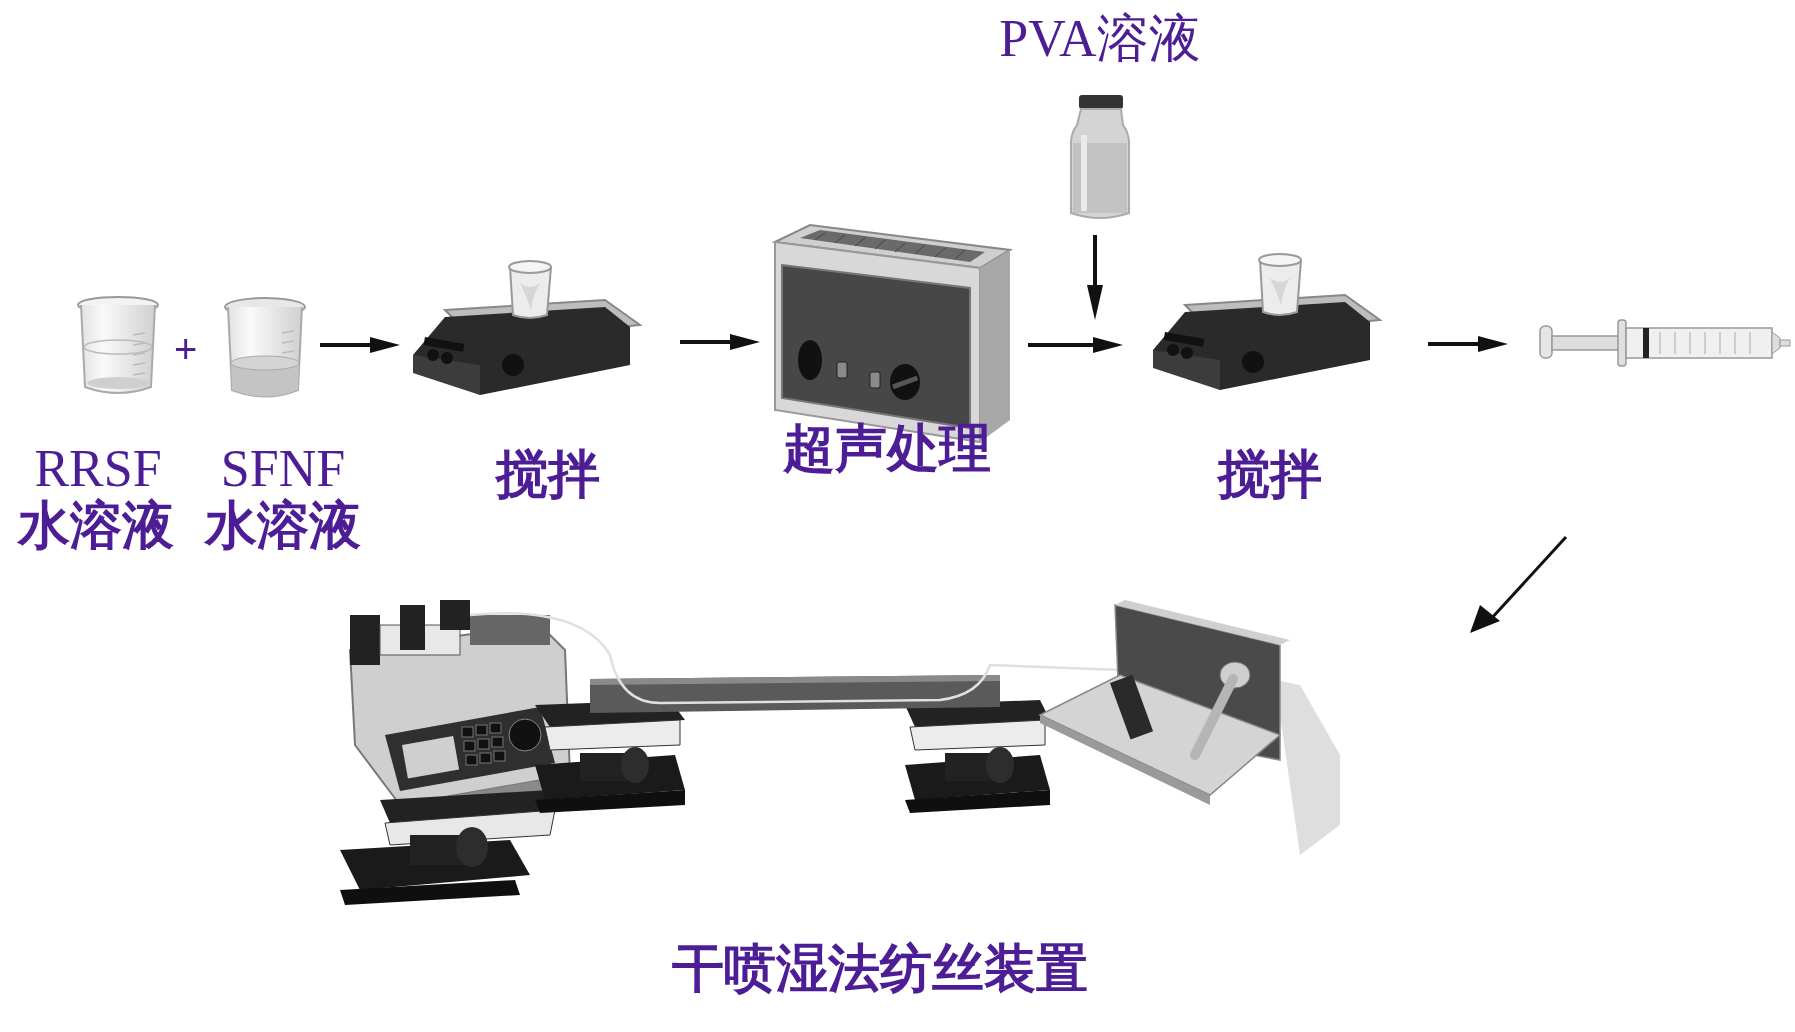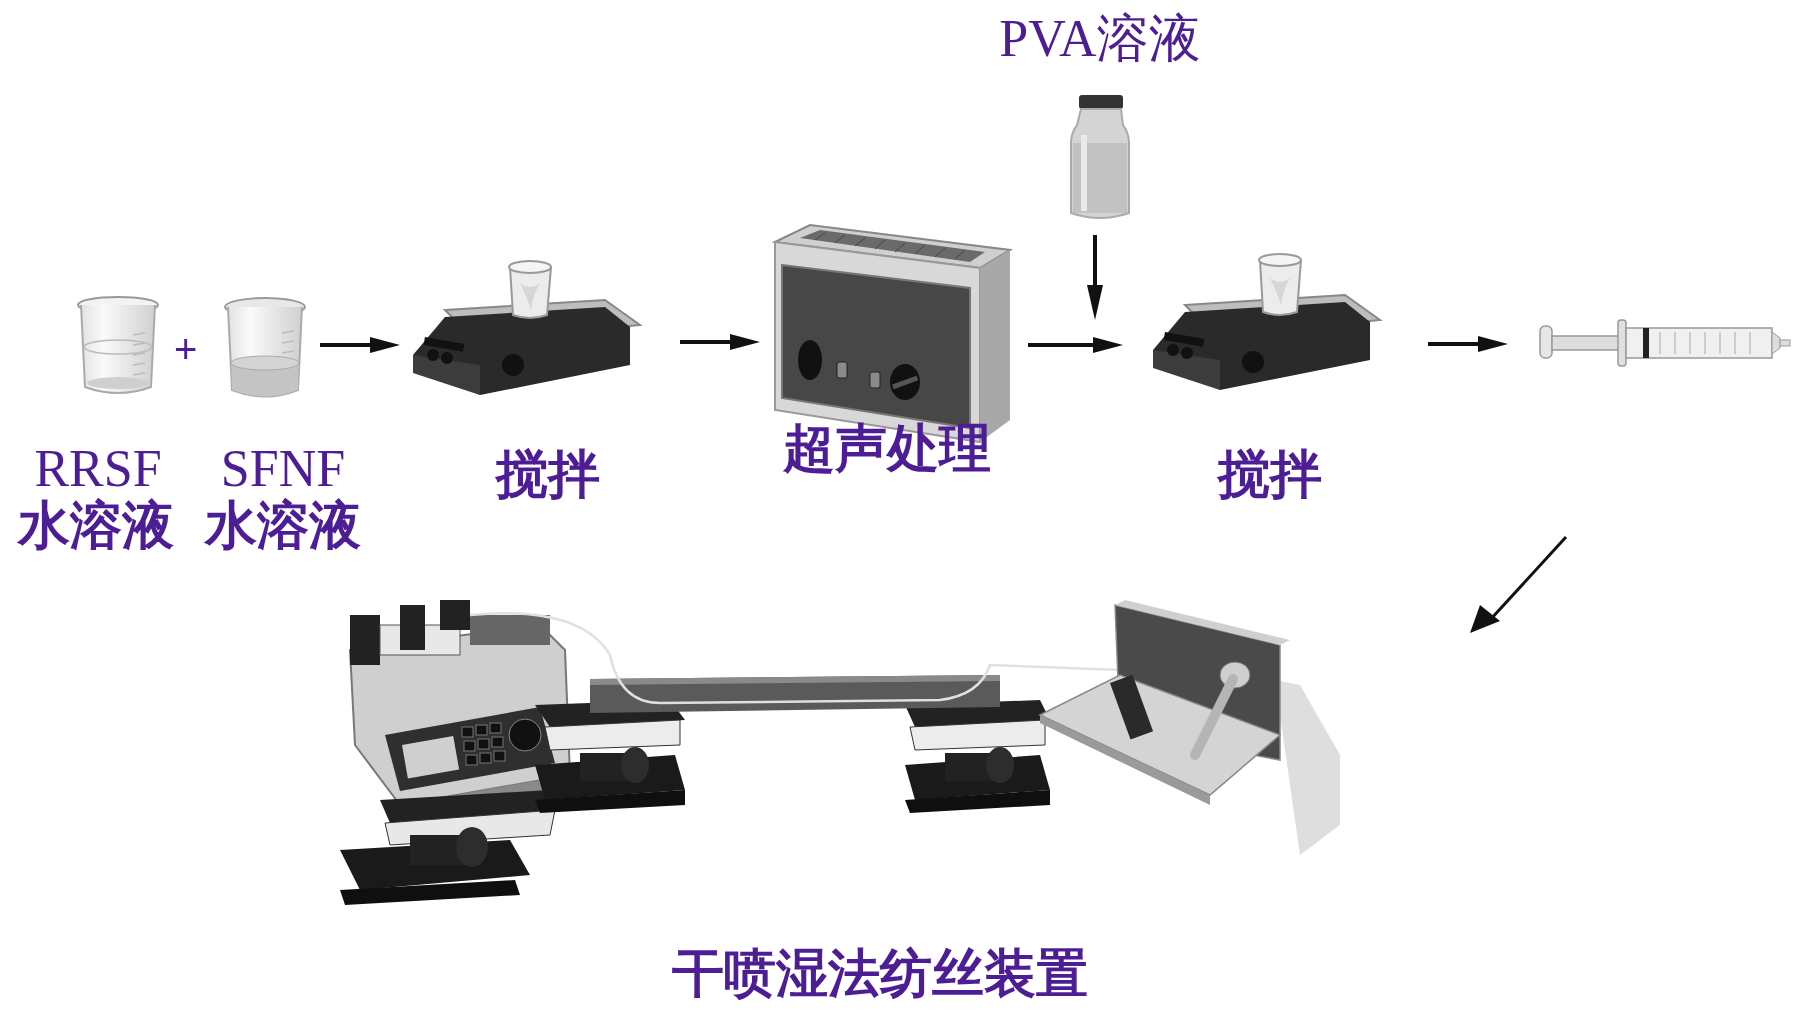--- a/index.html
+++ b/index.html
@@ -222,13 +222,13 @@
     <polygon points="775,10 940,50 940,165 780,135" fill="#4a4a4a" stroke="#888" stroke-width="1.5"></polygon>
     <polygon points="775,10 785,5 950,45 940,50" fill="#d0d0d0"></polygon>
     <polygon points="700,120 780,80 940,140 870,200" fill="#d4d4d4" stroke="#888" stroke-width="1.5"></polygon>
     <polygon points="700,120 870,200 870,210 700,128" fill="#9a9a9a"></polygon>
     <rect x="770" y="88" width="24" height="60" fill="#2a2a2a" transform="rotate(-20 770 88)"></rect>
     <ellipse cx="895" cy="80" rx="15" ry="13" fill="#cfcfcf" stroke="#777"></ellipse>
     <line x1="893" y1="84" x2="855" y2="160" stroke="#b5b5b5" stroke-width="10" stroke-linecap="round"></line>
   </g>
 </svg>
 
-<div class="label center cn" style="left:880px;top:944px;">干喷湿法纺丝装置</div>
+<div class="label center cn" style="left:880px;top:944px;font-family:Liberation Mono, monospace;">干喷湿法纺丝装置</div>
 
 </body></html>

